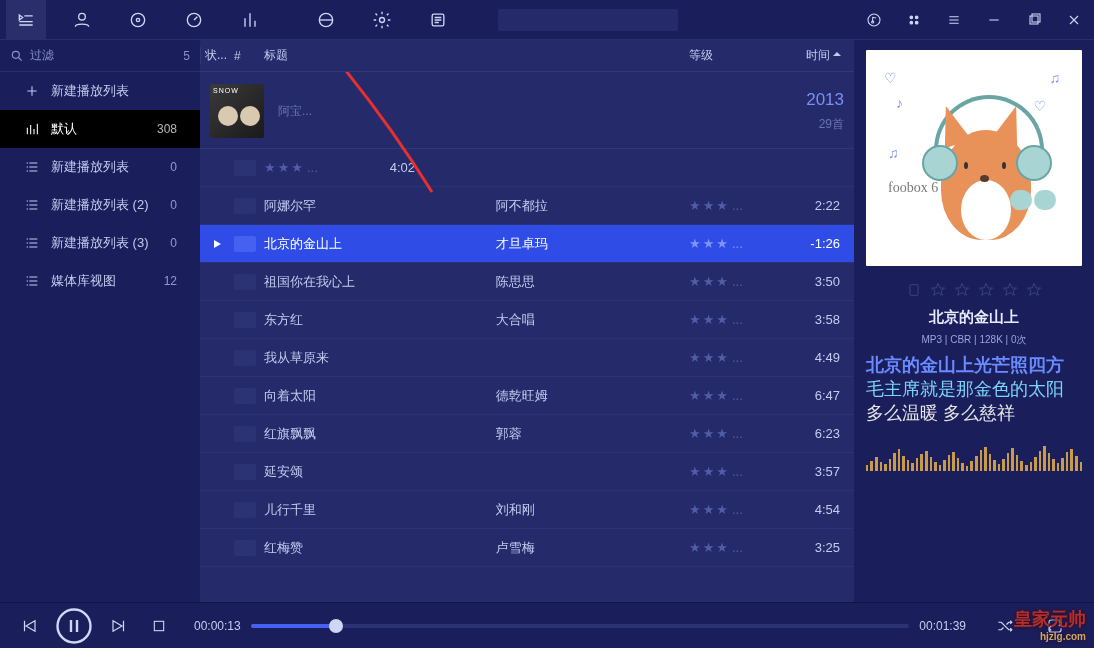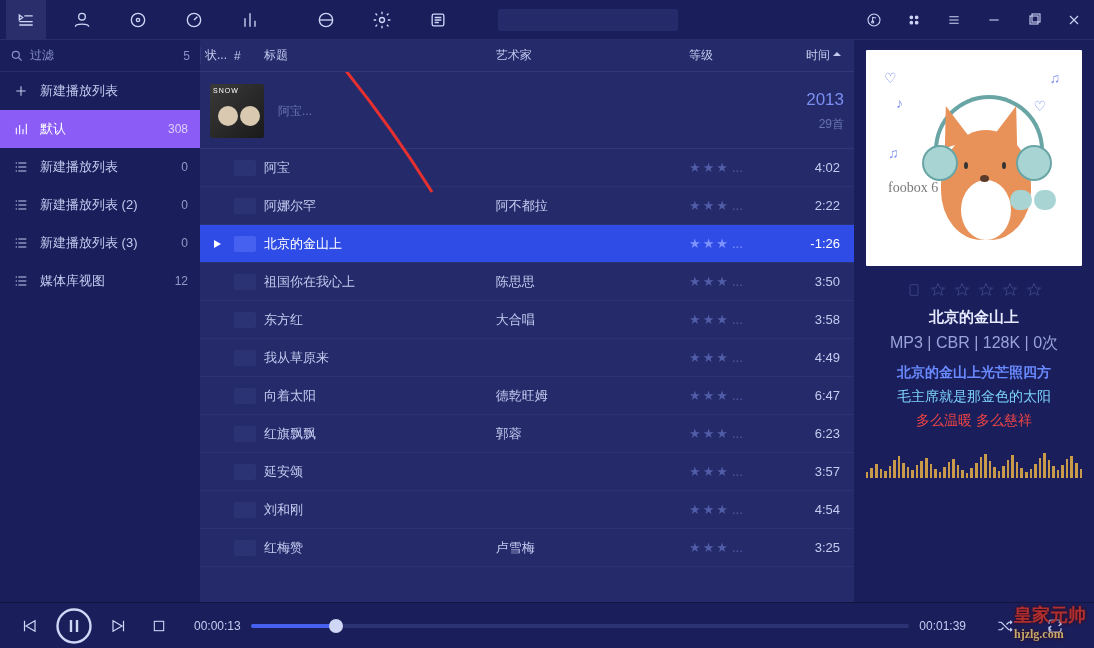--- a/index.html
+++ b/index.html
@@ -18,22 +18,22 @@
 
 
 .body { display: flex; height: 562px; }
 
 
 .sidebar { width: 200px; background: #1a1f5c; border-right: 0px solid #2a2f6c; flex-shrink: 0; }
 .sb-searchrow { display: flex; align-items: center; padding: 4px 10px; height: 32px; color: #8a92c8; border-bottom:1px solid #2a2f6c;}
 .sb-searchrow svg { width: 14px; height: 14px; stroke: #8a92c8; fill:none; stroke-width:2; }
 .sb-searchrow span.placeholder { margin-left: 6px; flex: 1; font-size: 12px; }
 .sb-searchrow span.count { font-size: 12px; }
-.sb-item { display: flex; align-items: center; padding: 0 12px; height: 38px; font-size: 13px; color: #c5cbef; }
-.sb-item.active { background: #8b5cf6; color: #fff; }
+.sb-item { display: flex; align-items: center; padding: 0 23px; height: 38px; font-size: 13px; color: #c5cbef; }
+.sb-item.active { background: #000000; color: #fff; }
 .sb-item .sb-icon { width: 18px; height: 18px; margin-right: 10px; display:flex; align-items:center; justify-content:center;}
 .sb-item .sb-icon svg { width: 16px; height: 16px; stroke: currentColor; fill:none; stroke-width:1.6;}
 .sb-item .sb-label { flex: 1; }
 .sb-item .sb-count { font-size: 12px; opacity: .7; }
 
 
 .main { flex: 1; background: #242a6a; display: flex; flex-direction: column; overflow: hidden; }
 .colheader { display: flex; height: 32px; align-items: center; font-size: 12px; color: #c5cbef; background: #242a6a; border-bottom: 1px solid #313879;}
 .ch-status { width: 34px; border-left:1px solid #313879; padding-left:4px;}
 .ch-num { width: 30px; }
@@ -81,26 +81,26 @@
 .headphone-cup-l{position:absolute;left:56px;top:95px;width:36px;height:36px;background:#a8d4d4;border-radius:50%;border:2px solid #6aa5a5;}
 .headphone-cup-r{position:absolute;left:150px;top:95px;width:36px;height:36px;background:#a8d4d4;border-radius:50%;border:2px solid #6aa5a5;}
 .bow{position:absolute;left:144px;top:140px;width:46px;height:36px;}
 .bow:before{content:"";position:absolute;width:22px;height:20px;background:#a8d4d4;border-radius:50%/60%;left:0;top:0;}
 .bow:after{content:"";position:absolute;width:22px;height:20px;background:#a8d4d4;border-radius:50%/60%;right:0;top:0;}
 .note{position:absolute;color:#7a8ff0;font-size:14px;}
 .foobox-label{position:absolute;left:22px;top:130px;font-family:cursive;font-size:14px;color:#7a7a7a;}
 .rp-stars { display:flex; gap:8px; justify-content:center; margin:6px 0 10px; color:#3a4280;}
 .rp-stars svg{width:16px;height:16px;fill:none;stroke:#3a4280;stroke-width:1.5;}
 .rp-title { text-align:center; font-size:15px; color:#e6eaff; font-weight:bold; margin-bottom:6px;}
-.rp-meta { text-align:center; font-size:16px; color:#9aa3d8; margin-bottom:6px;}
+.rp-meta { text-align:center; font-size:10px; color:#9aa3d8; margin-bottom:6px;}
 .rp-sub { text-align:center; font-size:12px; color:#6a75b2; margin-bottom:20px;}
-.lyrics { text-align:center; font-size:14px; line-height:24px;}
+.lyrics { text-align:left; font-size:18px; line-height:24px;}
 .lyric-line.hl { color:#6a8aff; font-weight:bold;}
 .lyric-line { color:#7dd3fc;}
-.lyric-line.dim { color:#ef4444;}
+.lyric-line.dim { color:#e5e5e5;}
 .spectrum { margin-top:14px; height:32px; display:flex; align-items:flex-end; gap:2px; justify-content:center;}
 .spectrum span{width:3px; background:#c89a4a;}
 
 
 .player { position:absolute; bottom:0; left:0; right:0; height:46px; background:#1a1f5c; display:flex; align-items:center; padding:0 14px; border-top:1px solid #12163f;}
 .pl-btn { width:30px; height:30px; display:flex; align-items:center; justify-content:center; margin-right:10px;}
 .pl-btn svg{stroke:#d0d6f6;fill:none;stroke-width:1.6;}
 .pl-btn.big{width:40px;height:40px;margin-right:10px;}
 .pl-btn.big svg{width:36px;height:36px;}
 .pl-time{font-size:12px;color:#c5cbef;margin:0 10px;}
@@ -109,21 +109,21 @@
 .pl-progress-thumb{position:absolute;left:13%;top:50%;width:14px;height:14px;background:#d0d6f6;border-radius:50%;transform:translate(-50%,-50%);}
 .pl-right{display:flex;align-items:center;gap:10px;margin-left:14px;}
 .pl-right svg{width:18px;height:18px;stroke:#d0d6f6;fill:none;stroke-width:1.6;}
 
 
 .arrow{position:absolute;left:202px;top:72px; width:250px;height:130px;pointer-events:none;}
 .arrow svg{width:100%;height:100%;}
 
 
 .wm{position:absolute;right:8px;bottom:6px;font-size:18px;color:#b03030;font-family:"STKaiti","KaiTi",serif;font-weight:bold;text-shadow:0 0 4px #400;}
-.wm small{display:block;font-size:12px;color:#c5aa6a;font-family:Liberation Serif, serif;}
+.wm small{display:block;font-size:10px;color:#c5aa6a;text-align:right;font-family:Liberation Sans, sans-serif;}
 
 ::-webkit-scrollbar{width:8px;}
 ::-webkit-scrollbar-thumb{background:#3a4280;}
 </style>
 </head>
 <body>
 
 <div class="topbar">
   <div class="tb-left">
     <div class="tb-icon active">
@@ -281,21 +281,20 @@
           <span class="sb-count">12</span>
         </div>
       </div>
   </div>
 
   <div class="main">
     <div class="colheader">
       <div class="ch-status">状...</div>
       <div class="ch-num">#</div>
       <div class="ch-title">标题</div>
-      <div class="ch-artist">艺术家</div>
       <div class="ch-rating">等级</div>
       <div class="ch-time"><span>时间</span><svg viewBox="0 0 10 10">
             <path d="M1 7l4-4 4 4z"></path>
           </svg></div>
     </div>
     <div class="album-hdr">
       <div class="album-art"></div>
       <div class="album-info">
         <div class="album-sub">阿宝...</div>
       </div>
@@ -303,21 +302,20 @@
         <div class="album-year">2013</div>
         <div class="album-count">29首</div>
       </div>
     </div>
     <div class="tracklist" id="tracklist">
         <div class="track">
           <div class="tr-play"></div>
           <div class="tr-idx">
             <div class="tr-chk"></div>
           </div>
-          <div class="tr-artist">阿宝</div>
           <div class="tr-rating">★★★</div>
           <div class="tr-time">4:02</div>
         </div>
         <div class="track">
           <div class="tr-play"></div>
           <div class="tr-idx">
             <div class="tr-chk"></div>
           </div>
           <div class="tr-title">阿娜尔罕</div>
           <div class="tr-artist">阿不都拉</div>
@@ -327,20 +325,21 @@
         <div class="track active">
           <div class="tr-play">
             <svg viewBox="0 0 24 24">
               <path d="M6 4l14 8-14 8z"></path>
             </svg>
           </div>
           <div class="tr-idx">
             <div class="tr-chk"></div>
           </div>
           <div class="tr-title">北京的金山上</div>
+          <div class="tr-artist">才旦卓玛</div>
           <div class="tr-rating">★★★</div>
           <div class="tr-time">-1:26</div>
         </div>
         <div class="track">
           <div class="tr-play"></div>
           <div class="tr-idx">
             <div class="tr-chk"></div>
           </div>
           <div class="tr-title">祖国你在我心上</div>
           <div class="tr-artist">陈思思</div>
@@ -393,20 +392,21 @@
           </div>
           <div class="tr-title">延安颂</div>
           <div class="tr-rating">★★★</div>
           <div class="tr-time">3:57</div>
         </div>
         <div class="track">
           <div class="tr-play"></div>
           <div class="tr-idx">
             <div class="tr-chk"></div>
           </div>
+          <div class="tr-title">儿行千里</div>
           <div class="tr-artist">刘和刚</div>
           <div class="tr-rating">★★★</div>
           <div class="tr-time">4:54</div>
         </div>
         <div class="track">
           <div class="tr-play"></div>
           <div class="tr-idx">
             <div class="tr-chk"></div>
           </div>
           <div class="tr-title">红梅赞</div>

